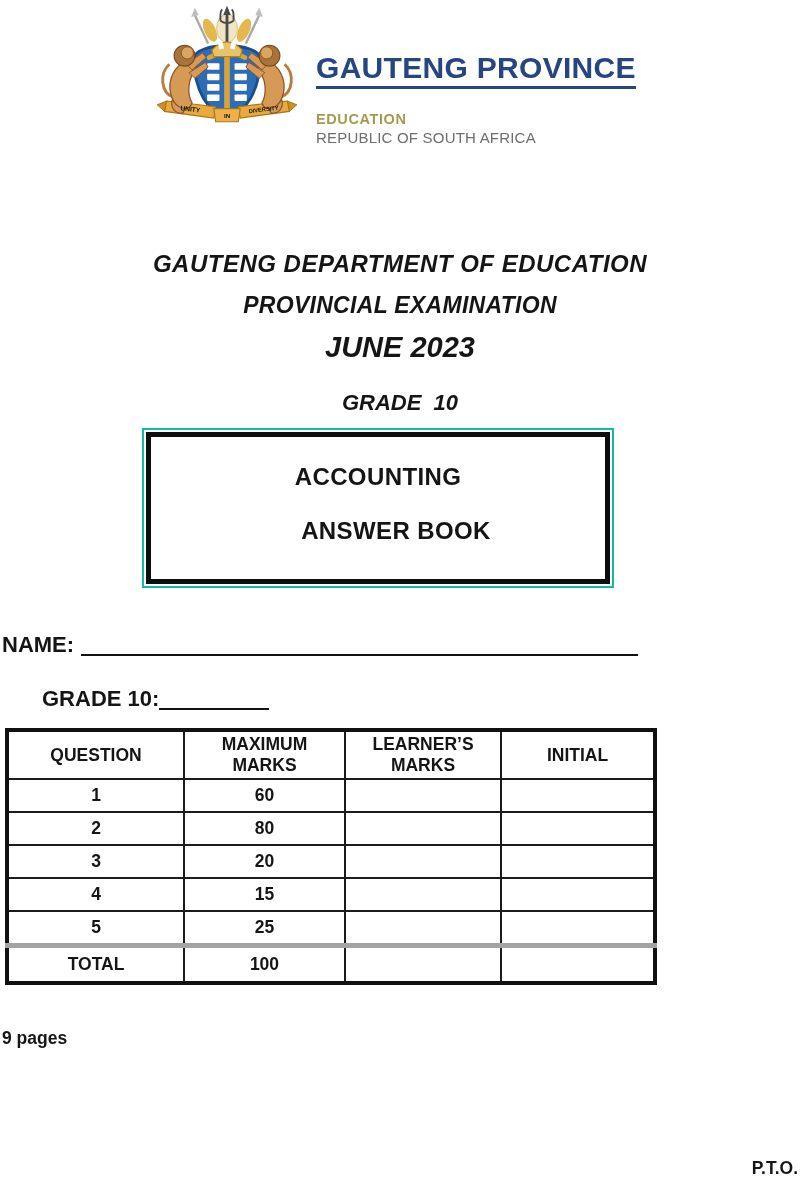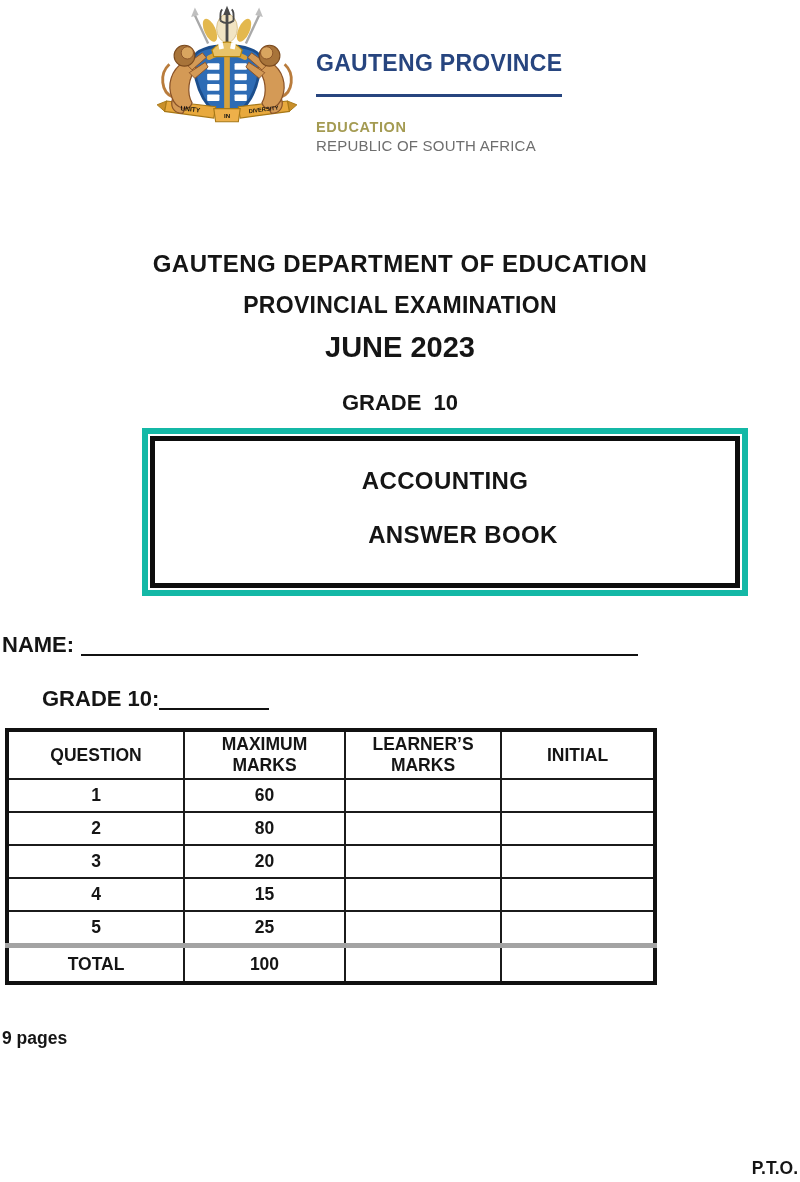--- a/index.html
+++ b/index.html
@@ -4,33 +4,33 @@
 <style>
   html,body{margin:0;padding:0;background:#ffffff;}
   .page{
     position:relative;width:800px;height:1182px;background:#ffffff;
     font-family:"Liberation Sans","DejaVu Sans",sans-serif;color:#151515;overflow:hidden;
   }
   
   .logo{position:absolute;top:3px;left:142px;display:flex;align-items:flex-start;}
   .coa{width:170px;height:129px;flex:0 0 auto;}
   .logo-text{margin-left:4px;margin-top:48px;}
-  .logo-province{font-size:23px;font-weight:bold;color:#27457f;letter-spacing:.3px;
-    border-bottom:3px solid #27457f;padding-bottom:18px;line-height:1.1;}
+  .logo-province{font-size:30px;font-weight:bold;color:#27457f;letter-spacing:.3px;
+    border-bottom:3px solid #27457f;padding-bottom:2px;line-height:1.1;}
   .logo-education{font-size:14.5px;font-weight:bold;color:#a49b52;margin-top:22px;letter-spacing:.6px;}
   .logo-republic{font-size:15px;font-weight:500;color:#6e6e6e;margin-top:2px;letter-spacing:.2px;}
   
-  .t{position:absolute;left:0;width:100%;text-align:center;font-weight:bold;line-height:1.15;}
+  .t{position:absolute;left:0;width:100%;text-align:center;font-weight:bold;line-height:1.15;font-style:italic;}
   .t1{top:250px;font-size:24px;letter-spacing:.5px;}
   .t2{top:292px;font-size:23px;letter-spacing:.3px;}
   .t3{top:331px;font-size:29px;}
   .t4{top:390px;font-size:22px;white-space:pre;}
   
-  .subject-box{position:absolute;top:428px;left:142px;width:606px;box-sizing:border-box;
-    border:6px solid #14b8a6;padding:2px;background:#fff;}
+  .subject-box{position:absolute;top:428px;left:142px;width:472px;box-sizing:border-box;
+    border:2px solid #14b8a6;padding:2px;background:#fff;}
   .subject-box-inner{border:5px solid #0d0d0d;text-align:center;font-weight:bold;
     font-size:24px;padding:26px 0 34px;letter-spacing:.4px;}
   .subject-line2{margin-top:26px;padding-left:36px;}
   
   .field-row{position:absolute;left:2px;display:flex;align-items:flex-end;
     font-size:22px;font-weight:bold;line-height:22px;}
   .name-row{top:632px;width:636px;}
   .grade-row{top:686px;margin-left:40px;}
   .fill-line{display:inline-block;border-bottom:2px solid #111;height:22px;}
   .name-row .fill-line{flex:1;margin-left:7px;}

